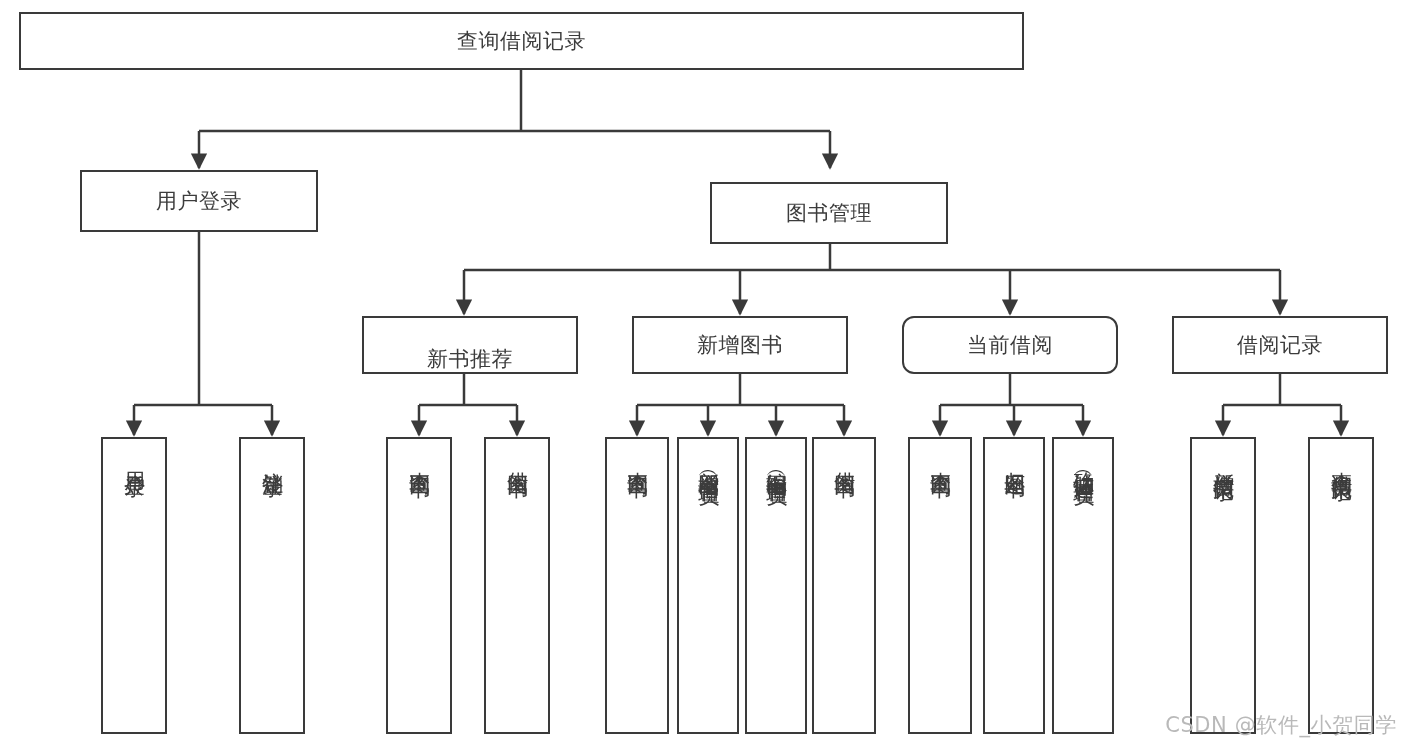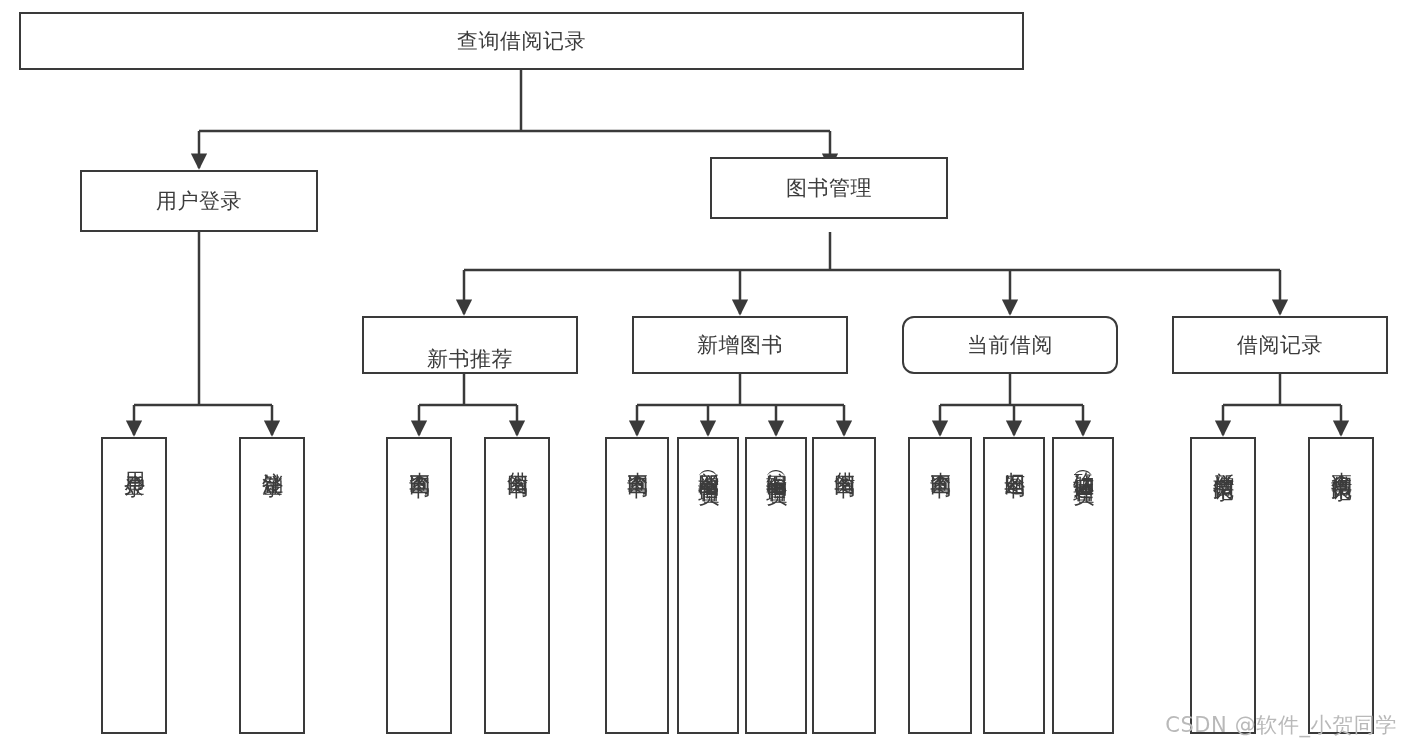--- a/index.html
+++ b/index.html
@@ -119,21 +119,21 @@
     <path d="M 1341 405 L 1341 435" stroke="#3a3a3a" stroke-width="2.5" fill="none" marker-end="url(#arrow)"></path>
   </svg>
 
   <div class="node" id="node-root" style="left: 19px; top: 12px; width: 1005px; height: 58px;">
     <span class="lbl">查询借阅记录</span>
   </div>
 
   <div class="node" id="n-l2-0" style="left: 80px; top: 170px; width: 238px; height: 62px;">
     <span class="lbl">用户登录</span>
   </div>
-  <div class="node" id="n-l2-1" style="left: 710px; top: 157px; width: 238px; height: 62px;">
+  <div class="node" id="n-l2-1" style="left: 710px; top: 182px; width: 238px; height: 62px;">
     <span class="lbl">图书管理</span>
   </div>
 
   <div class="node" id="n-l3-0" style="left: 362px; top: 316px; width: 216px; height: 58px; align-items: flex-end;">
     <span class="lbl">新书推荐</span>
   </div>
   <div class="node" id="n-l3-1" style="left: 632px; top: 316px; width: 216px; height: 58px;">
     <span class="lbl">新增图书</span>
   </div>
   <div class="node" id="n-l3-2" style="left: 902px; top: 316px; width: 216px; height: 58px; border-radius: 12px;">

